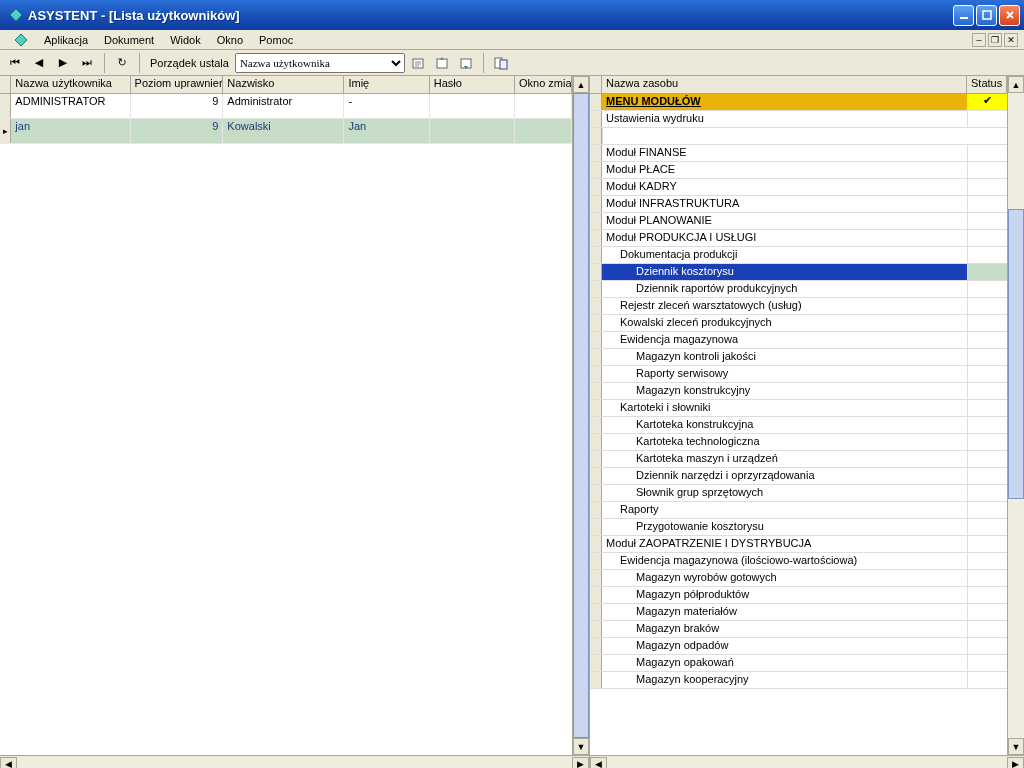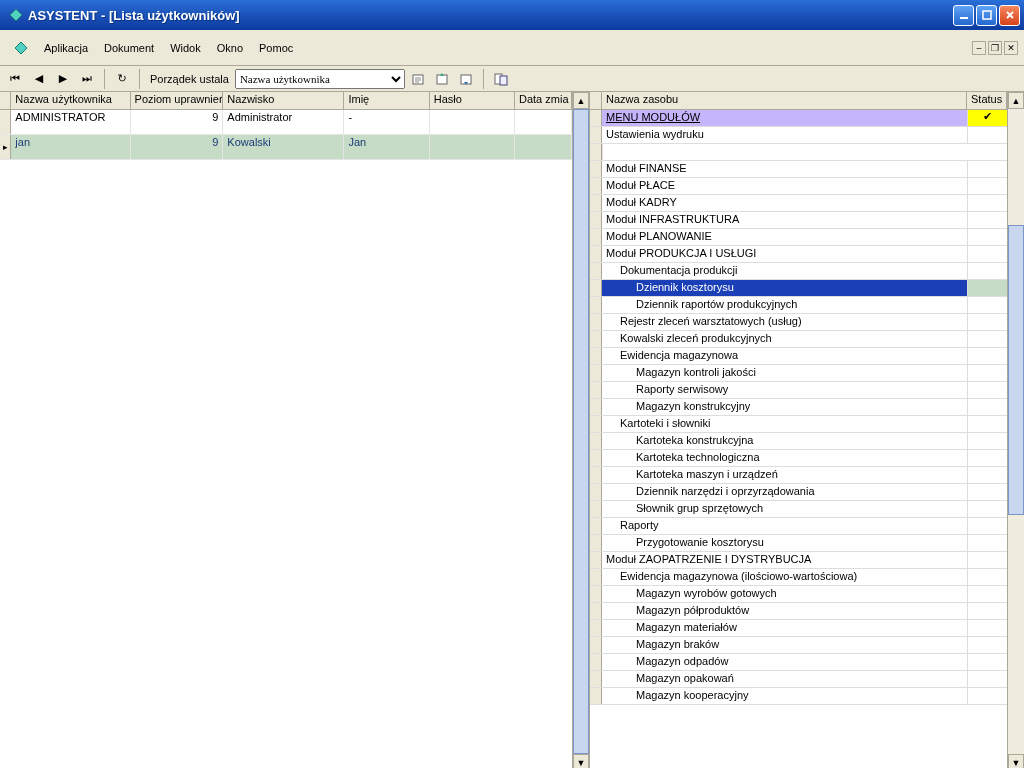--- a/index.html
+++ b/index.html
@@ -4,21 +4,21 @@
 <style>
 html,body{margin:0;padding:0;font-family:Tahoma,Arial,sans-serif;font-size:11px;background:#ece9d8;height:768px;width:1024px;overflow:hidden}
 *{box-sizing:border-box}
 .titlebar{height:30px;background:linear-gradient(to bottom,#2a6fd8 0%,#1b52b8 50%,#0d3ba0 100%);display:flex;align-items:center;color:#fff;font-weight:bold;padding:8px 4px}
 .titlebar .app-icon{width:16px;height:16px;margin:0 4px;display:inline-flex;align-items:center;justify-content:center}
 .titlebar .title{flex:1;font-size:13px;text-shadow:1px 1px 0 #06327f}
 .win-btns{display:flex;gap:2px}
 .win-btn{width:21px;height:21px;border-radius:3px;border:1px solid #fff;display:flex;align-items:center;justify-content:center;font-weight:bold;font-family:Arial;color:#fff;cursor:pointer}
 .win-min,.win-max{background:linear-gradient(to bottom,#5fa3f6,#2467cf)}
 .win-close{background:linear-gradient(to bottom,#f6885f,#d6421a)}
-.menubar{height:36px;background:#ece9d8;display:flex;align-items:center;padding:0 6px;border-bottom:1px solid #aca899}
+.menubar{height:20px;background:#ece9d8;display:flex;align-items:center;padding:0 6px;border-bottom:1px solid #aca899}
 .menubar span{padding:2px 8px;cursor:default}
 .mdi-btns{margin-left:auto;display:flex;gap:2px}
 .mdi-btn{width:14px;height:14px;border:1px solid #aca899;background:#ece9d8;font-size:9px;display:flex;align-items:center;justify-content:center;cursor:pointer}
 .toolbar{height:26px;background:#ece9d8;display:flex;align-items:center;padding:0 4px;border-bottom:1px solid #aca899;gap:2px}
 .tb-sep{width:1px;height:20px;background:#aca899;margin:0 4px}
 .tb-btn{width:22px;height:22px;border:1px solid #ece9d8;display:flex;align-items:center;justify-content:center;cursor:pointer}
 .tb-label{padding:0 4px}
 select.order{font-family:Tahoma;font-size:11px;width:170px;height:20px}
 .workspace{display:flex;height:696px}
 .left-panel{width:590px;display:flex;flex-direction:column;border-right:1px solid #aca899}
@@ -35,21 +35,21 @@
 .grow .c1{text-align:right}
 .grow.sel{background:#c7dcc7;color:#1a3b77}
 .grow.sel .rh::before{content:"▸";font-size:9px;color:#000}
 .right-panel .grid-head .rh{width:12px}
 .right-panel .gh.rc0{flex:1}
 .right-panel .gh.rc1{width:40px}
 .rrow{display:flex;height:17px;border-bottom:1px solid #ddd}
 .rrow .rh{width:12px;background:#ece9d8;border-right:1px solid #aca899}
 .rrow .rc0{flex:1;padding:1px 4px;white-space:nowrap;overflow:hidden}
 .rrow .rc1{width:40px;border-left:1px solid #ddd;text-align:center}
-.rrow.hdrw .rc0{background:#c4b5fd;font-weight:normal;text-decoration:underline}
+.rrow.hdrw .rc0{background:#eab308;font-weight:bold;text-decoration:underline}
 .rrow.hdrw .rc1{background:#ffff00}
 .rrow.sel{background:#c7dcc7}
 .rrow.sel .rc0{background:#1a3fb7;color:#fff}
 .ind1{padding-left:18px!important}
 .ind2{padding-left:34px!important}
 .hscroll{height:17px;background:#ece9d8;display:flex;align-items:center;border-top:1px solid #aca899}
 .hscroll .arrow{width:17px;height:15px;background:#ece9d8;border:1px solid #aca899;display:flex;align-items:center;justify-content:center;font-size:9px;cursor:pointer}
 .hscroll .track{flex:1;height:15px;background:#f0ede0}
 .vscroll{width:17px;background:#ece9d8;border-left:1px solid #aca899;display:flex;flex-direction:column}
 .vscroll .arrow{height:17px;border:1px solid #aca899;background:#ece9d8;display:flex;align-items:center;justify-content:center;font-size:9px;cursor:pointer}
@@ -150,21 +150,21 @@
   <div class="left-panel">
     <div class="gridwrap">
       <div class="grid">
         <div class="grid-head">
           <div class="rh"></div>
           <div class="gh c0">Nazwa użytkownika</div>
           <div class="gh c1">Poziom uprawnień</div>
           <div class="gh c2">Nazwisko</div>
           <div class="gh c3">Imię</div>
           <div class="gh c4">Hasło</div>
-          <div class="gh c5">Data zmia</div>
+          <div class="gh c5">Okno zmia</div>
         </div>
         <div class="grid-body" id="left-body">
             <div class="grow">
               <div class="rh"></div>
               <div class="cell c0">ADMINISTRATOR</div>
               <div class="cell c1">9</div>
               <div class="cell c2">Administrator</div>
               <div class="cell c3">-</div>
               <div class="cell c4"></div>
               <div class="cell c5"></div>

